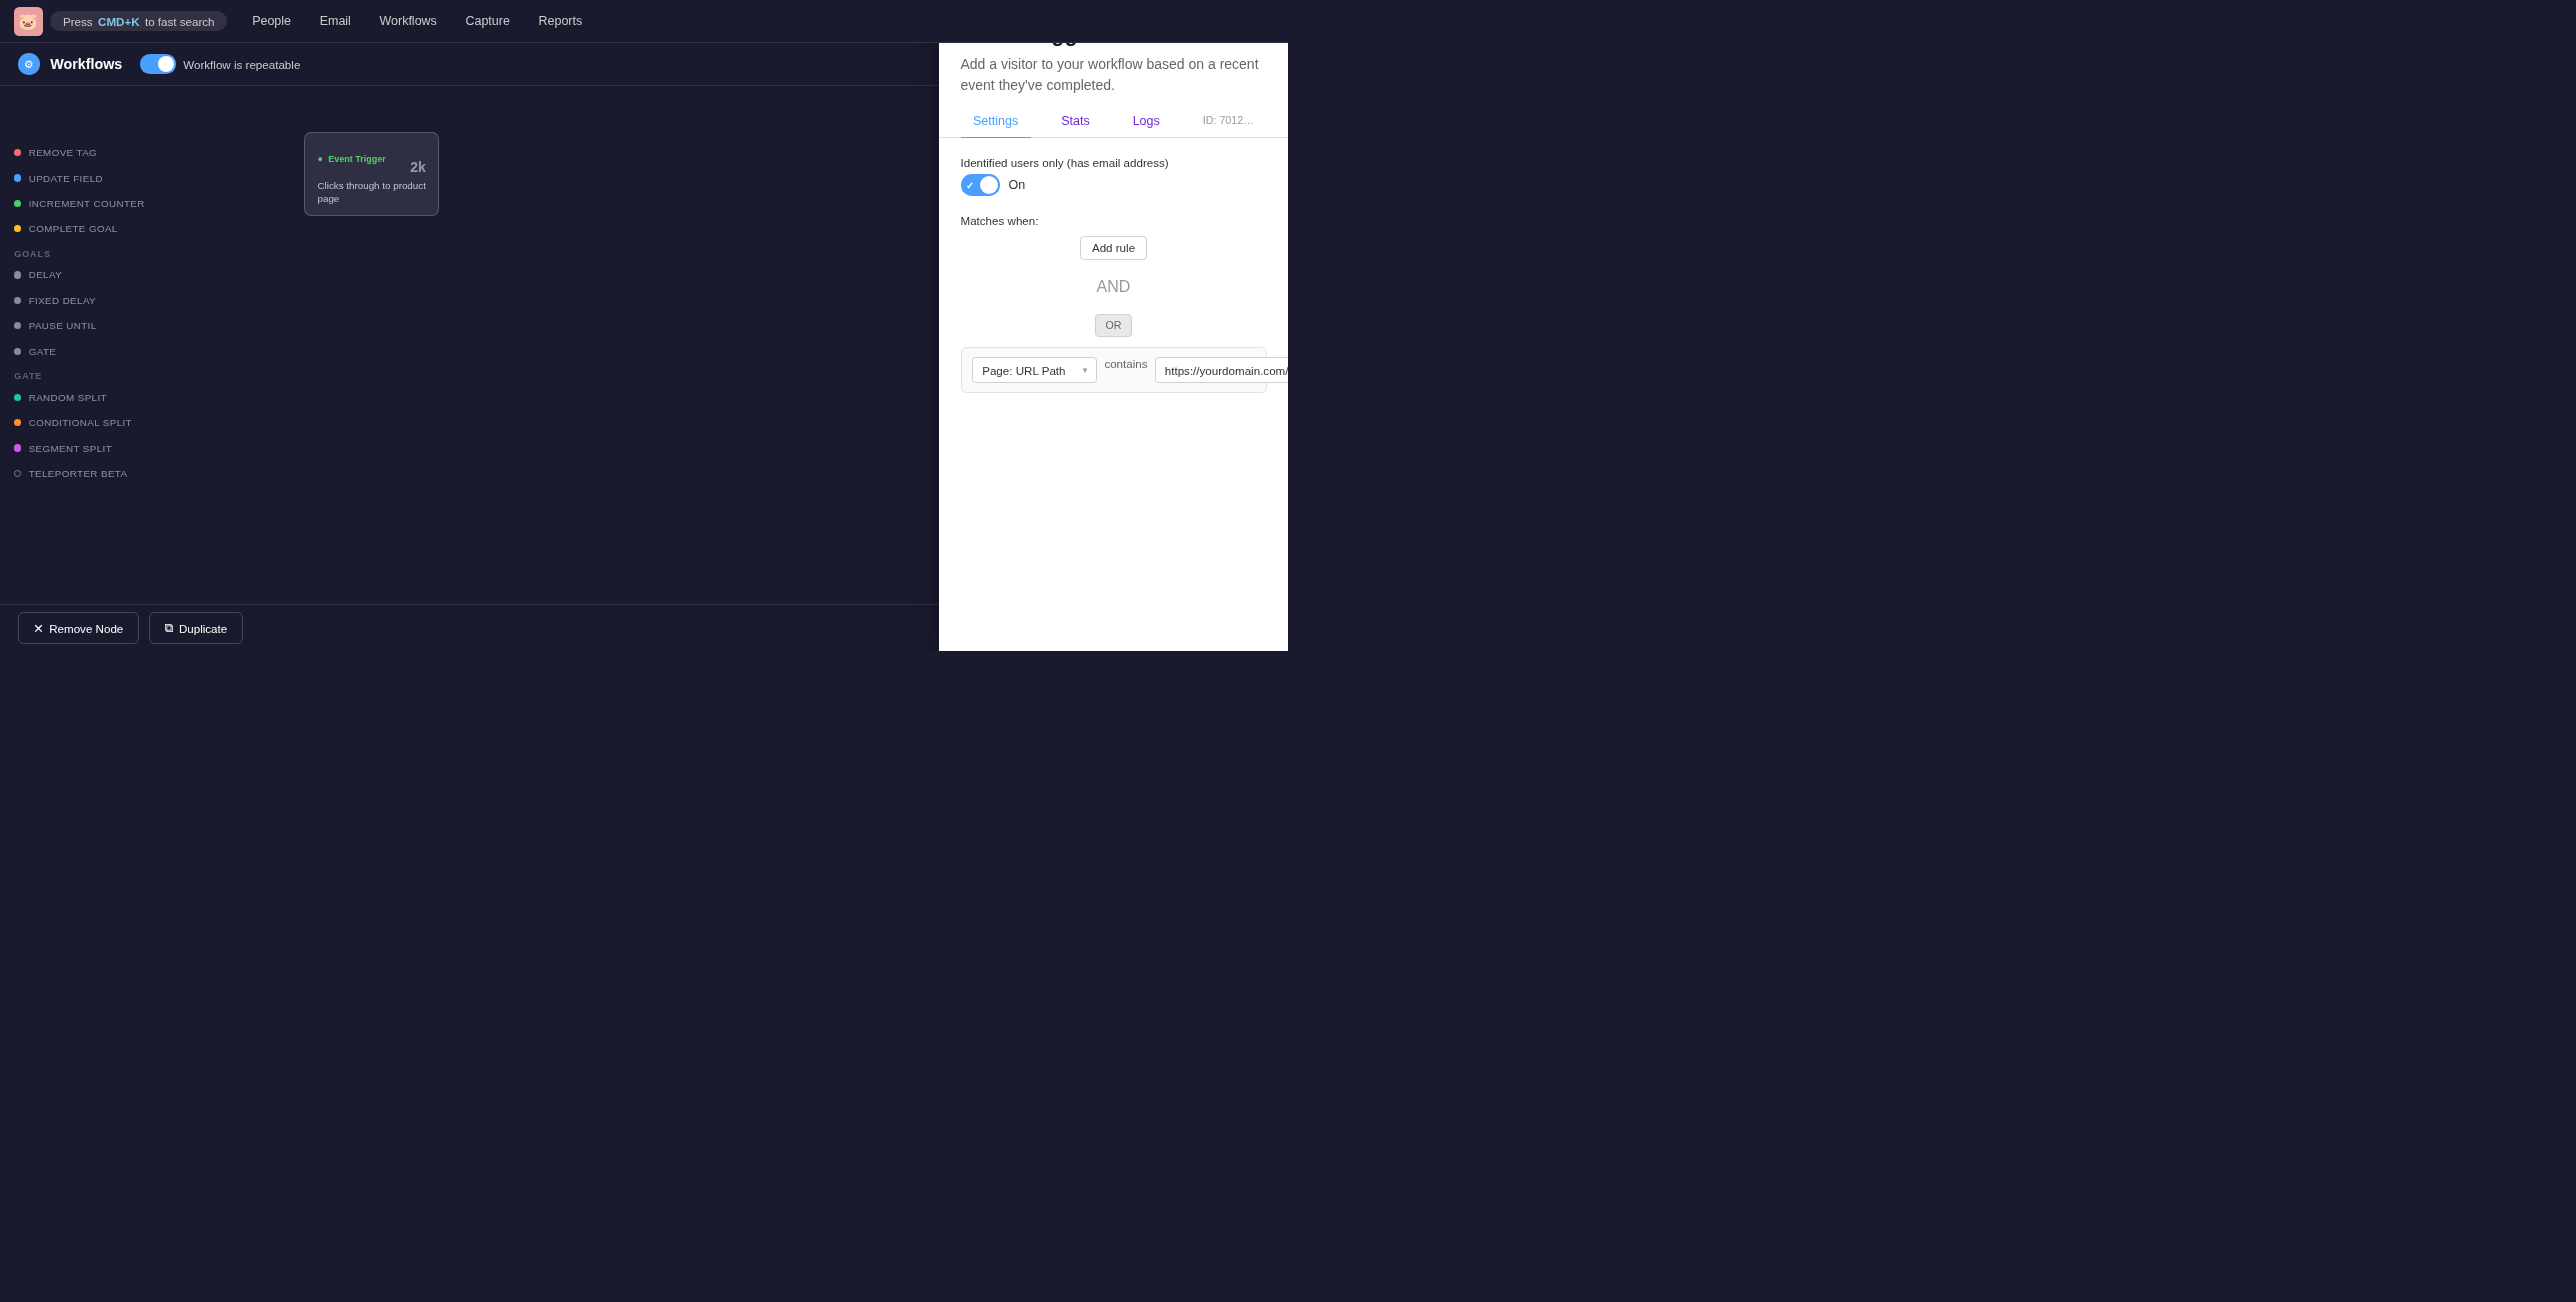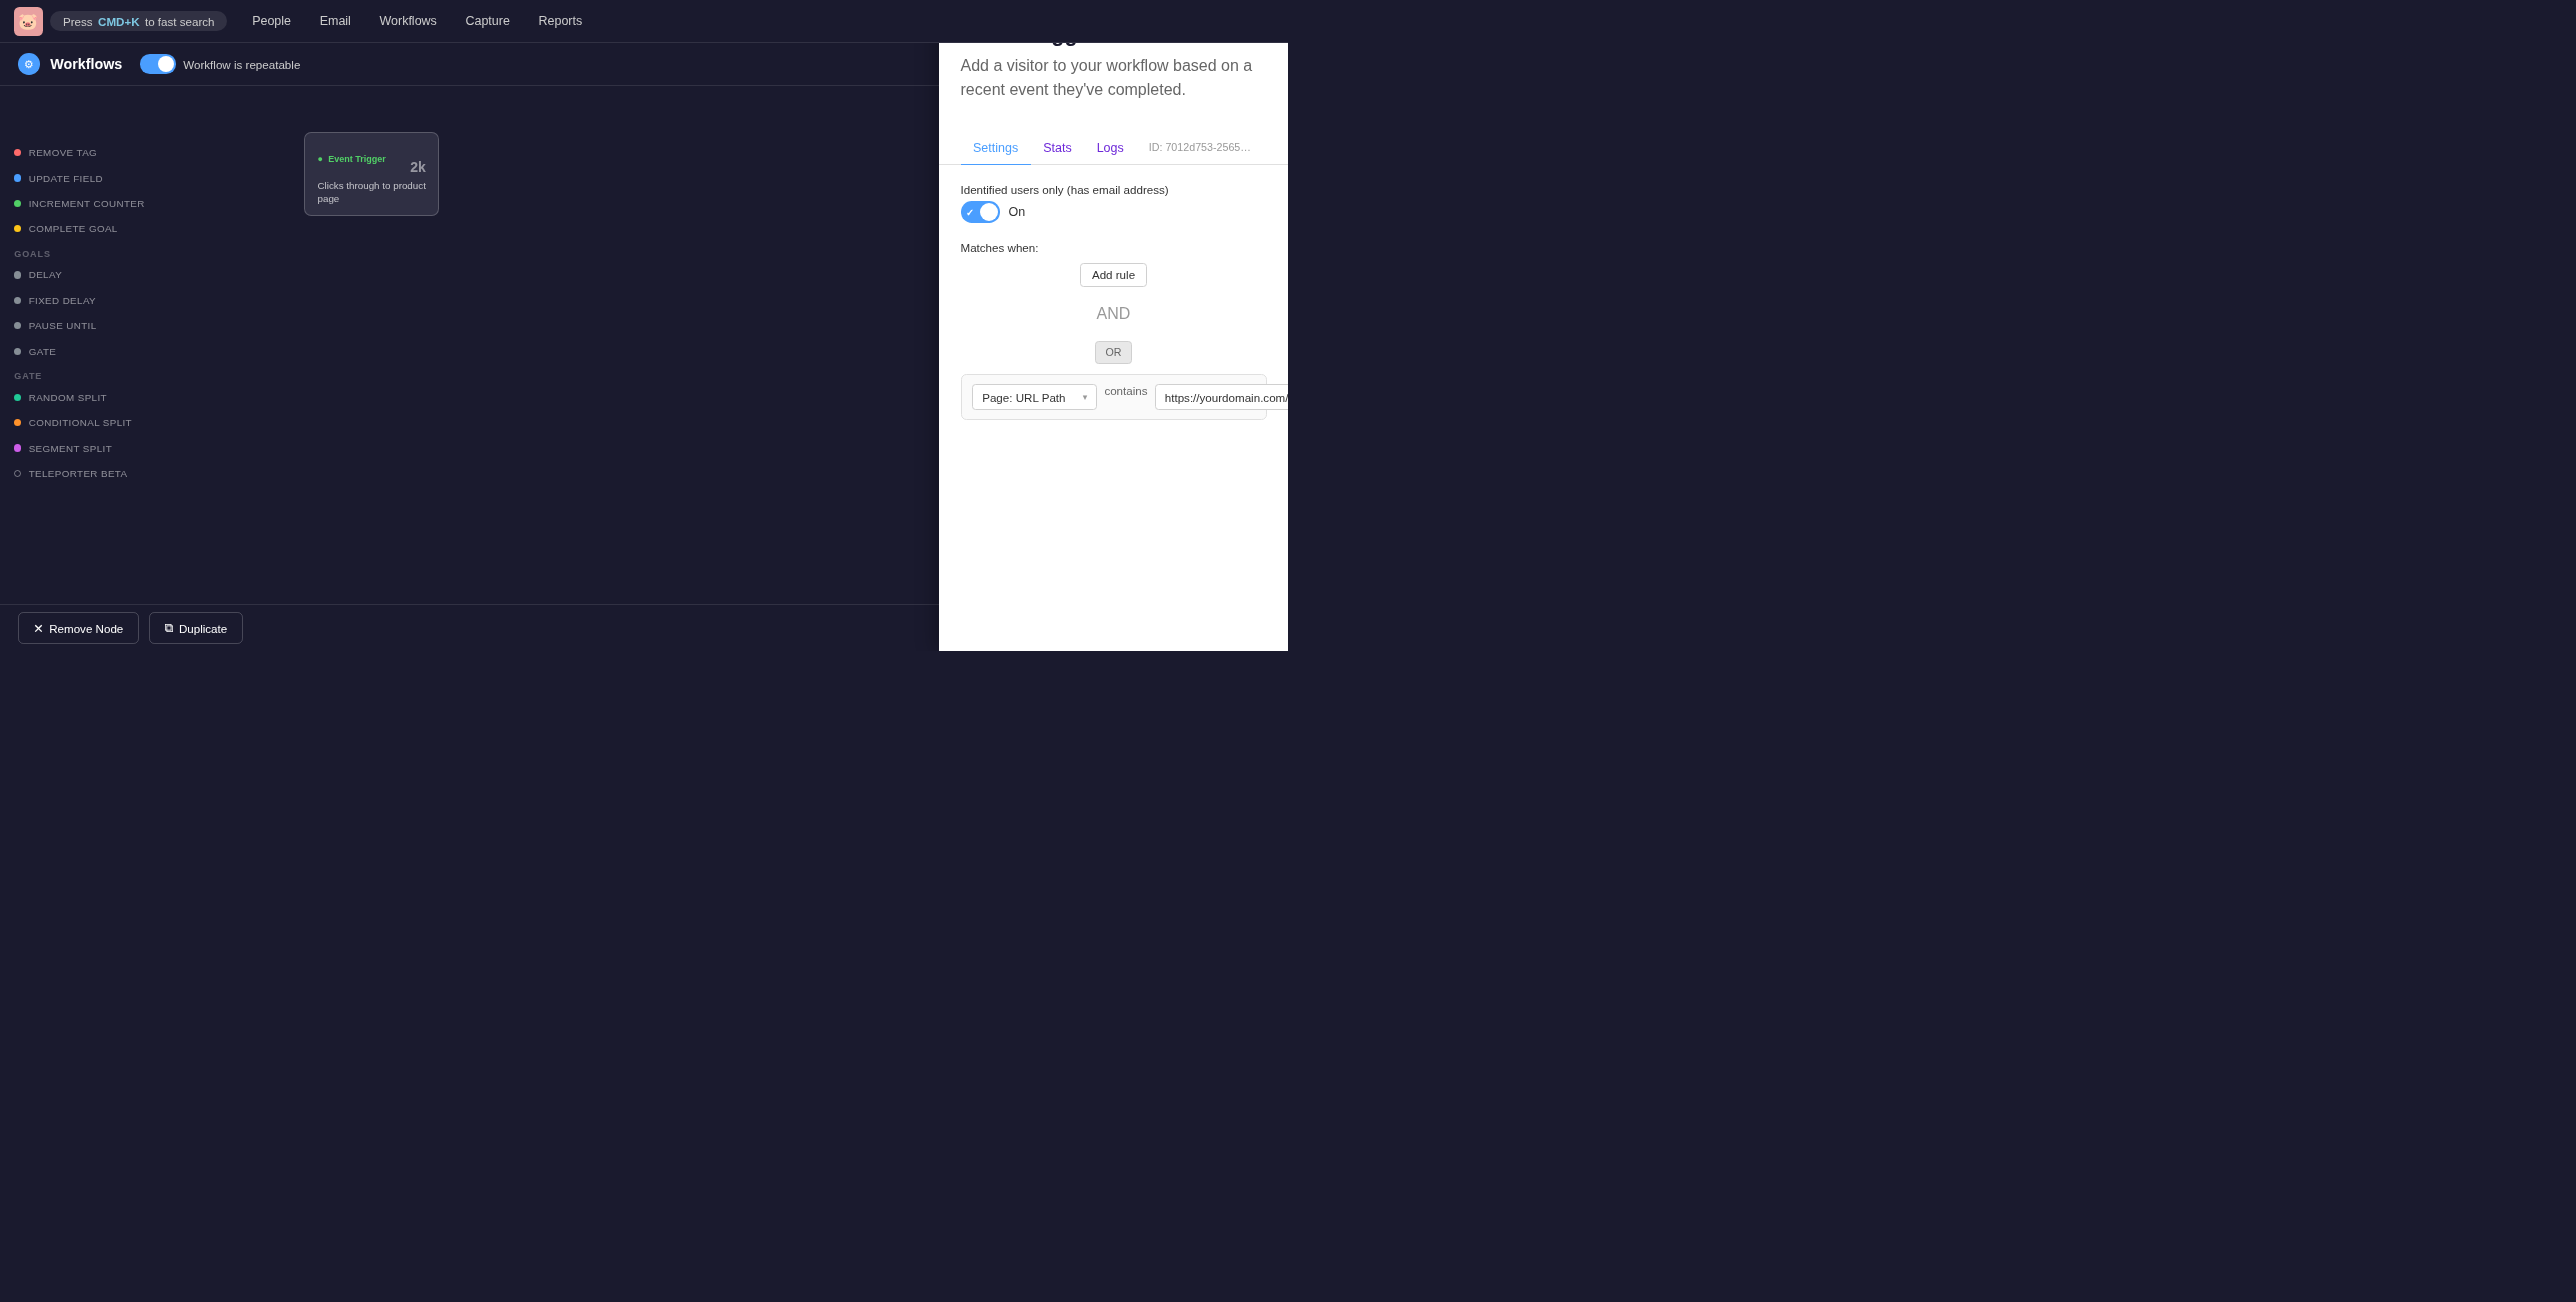--- a/index.html
+++ b/index.html
@@ -151,27 +151,27 @@
     }
     .panel-title {
       font-size: 21.5px; font-weight: 700; color: #1a1a2e;
     }
     .close-btn {
       width: 25px; height: 25px; border-radius: 50%; display: flex;
       align-items: center; justify-content: center; cursor: pointer;
       background: none; border: none; font-size: 16px; color: #666;
     }
     .panel-subtitle {
-      font-size: 16px; color: #666; margin-bottom: 30px; line-height: 1.5;
+      font-size: 14px; color: #666; margin-bottom: 9px; line-height: 1.5;
     }
 
     
     .tabs {
       display: flex; border-bottom: 0.9px solid #e0e0e0; padding: 0 21.5px;
-      gap: 0;
+      gap: 18px;
     }
     .tab {
       padding: 9px 12.5px; font-size: 12.5px; cursor: pointer; color: #6d28d9;
       border-bottom: 1.8px solid transparent; margin-bottom: -0.9px;
     }
     .tab.active {
       color: #4a9eff; border-bottom: 1.8px solid #4a9eff; font-weight: 500;
     }
     .tab-id {
       padding: 9px 12.5px; font-size: 10.7px; color: #999; cursor: default;

